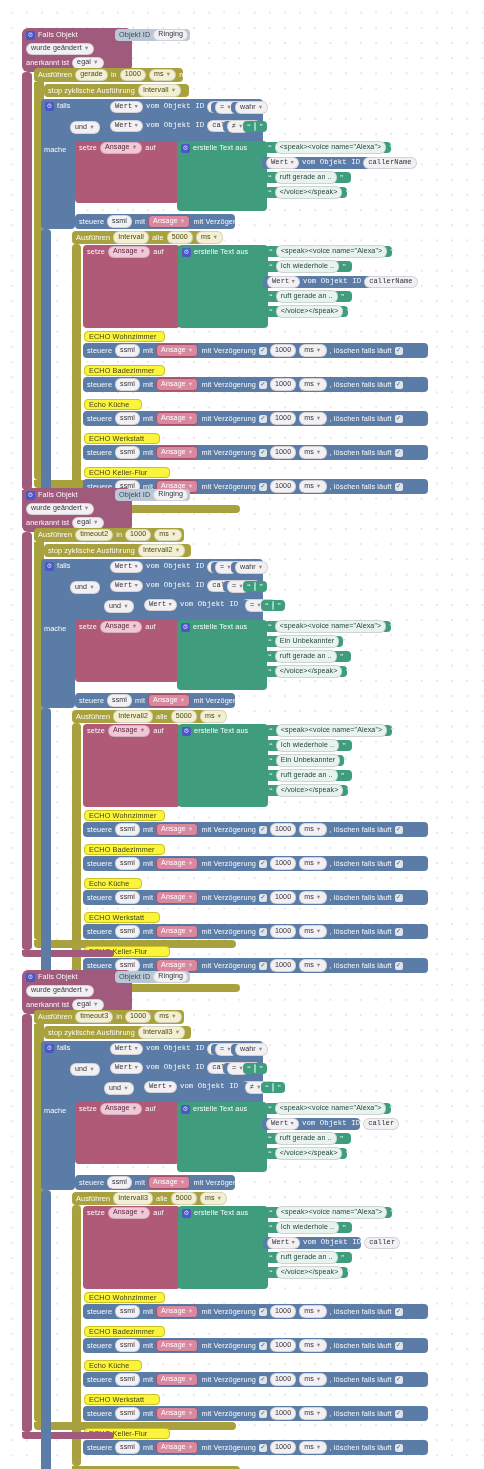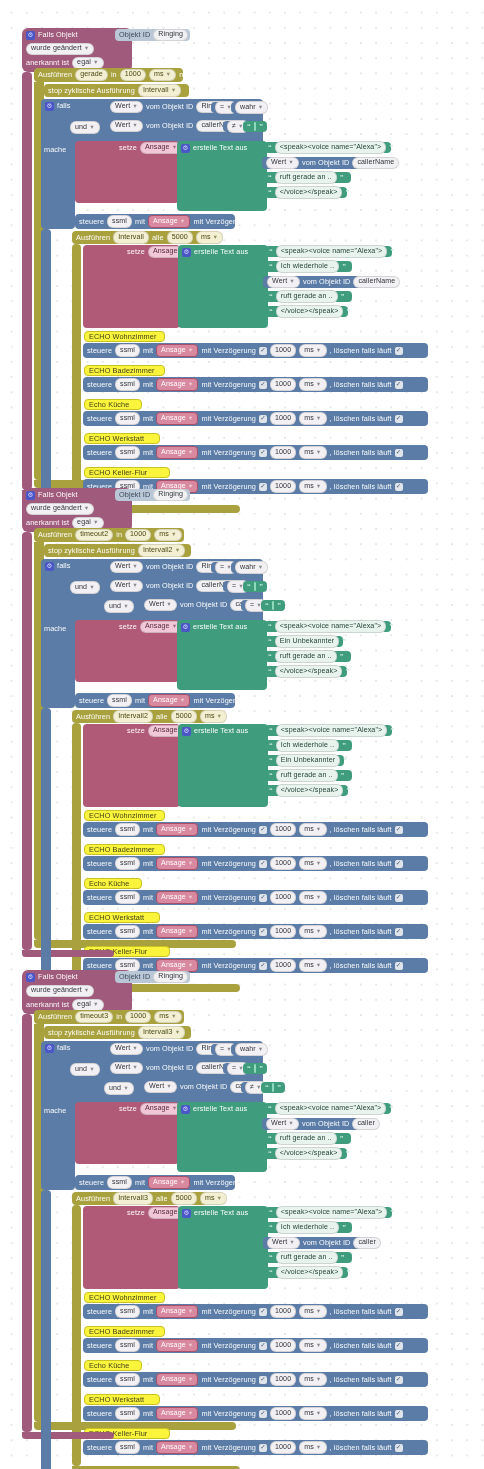--- a/index.html
+++ b/index.html
@@ -31,23 +31,23 @@
     color: #ffffff;
     letter-spacing: .1px;
     white-space: nowrap;
   }
   .row { display:flex; align-items:center; gap:3px; height:100%; padding:0 4px; }
 
   
   .c-event   { background:#a05a7c; }      
   .c-timeout { background:#a9a13e; }      
   .c-ctrl    { background:#5b7ca6; }      
-  .c-var     { background:#b05a78;padding-left:40px; }      
+  .c-var     { background:#b05a78; }      
   .c-text    { background:#3f9d7e; }      
-  .c-val     { background:#5b7ca6; }      
+  .c-val     { background:#5b7ca6;font-family:Liberation Mono, monospace; }      
   .c-logic   { background:#5b7ca6; }      
   .c-objid   { background:#b9c7d6; color:#3a4656; } 
   .c-note    { background:#fbf43c; color:#3a3a1a; border:1px solid #c9c222; }
 
   
   .fld {
     background:#f1f1f3; color:#31343a; border-radius:6px;
     padding:1.5px 4px 1.5px 4px; font-size:7.1px; display:inline-flex;
     align-items:center; gap:2px; border:1px solid rgba(0,0,0,.12);
   }

